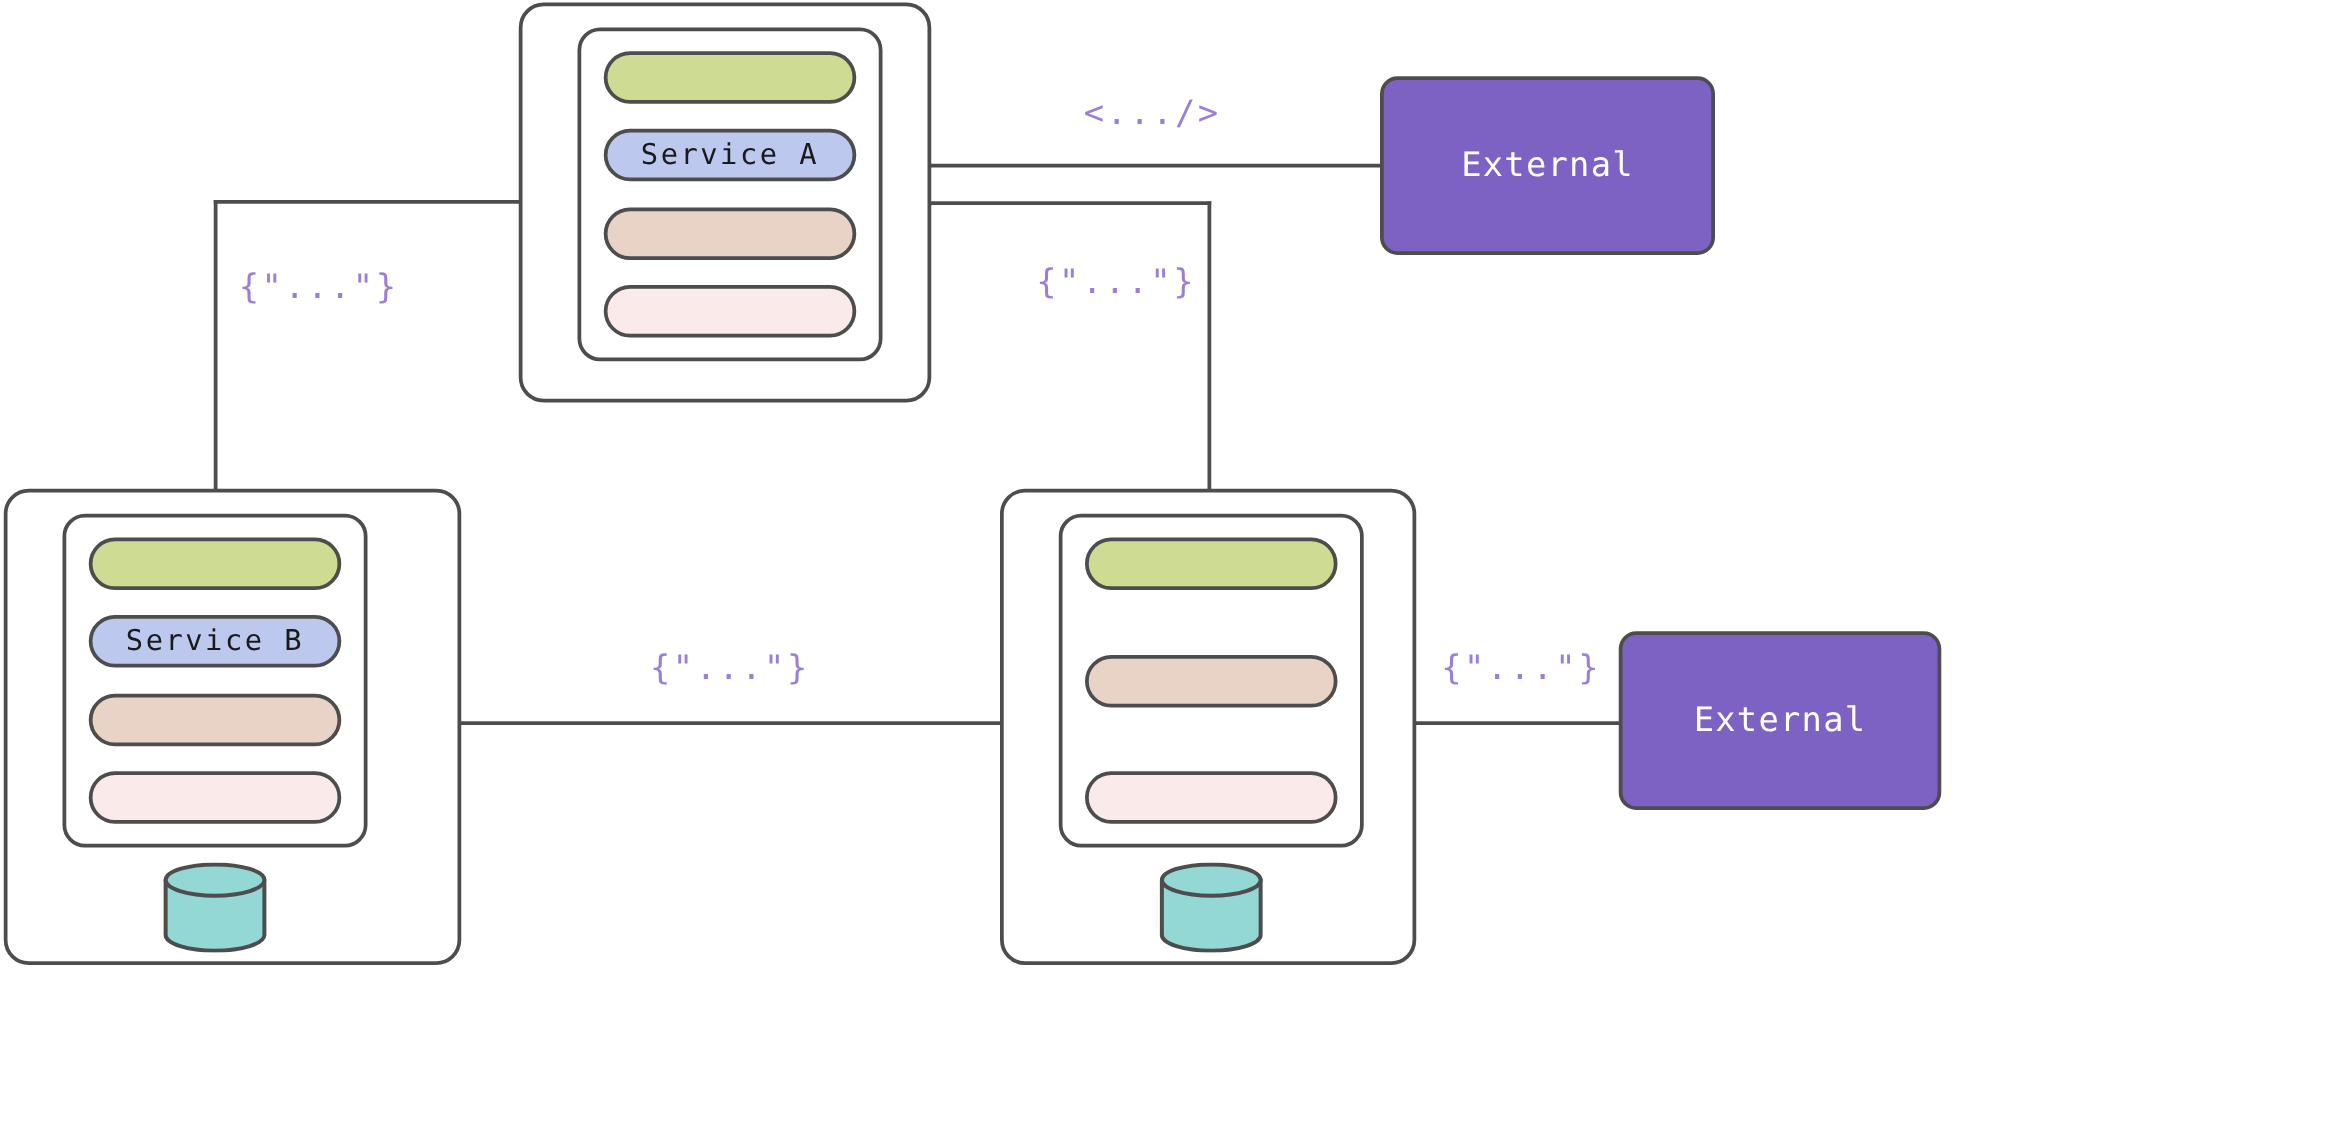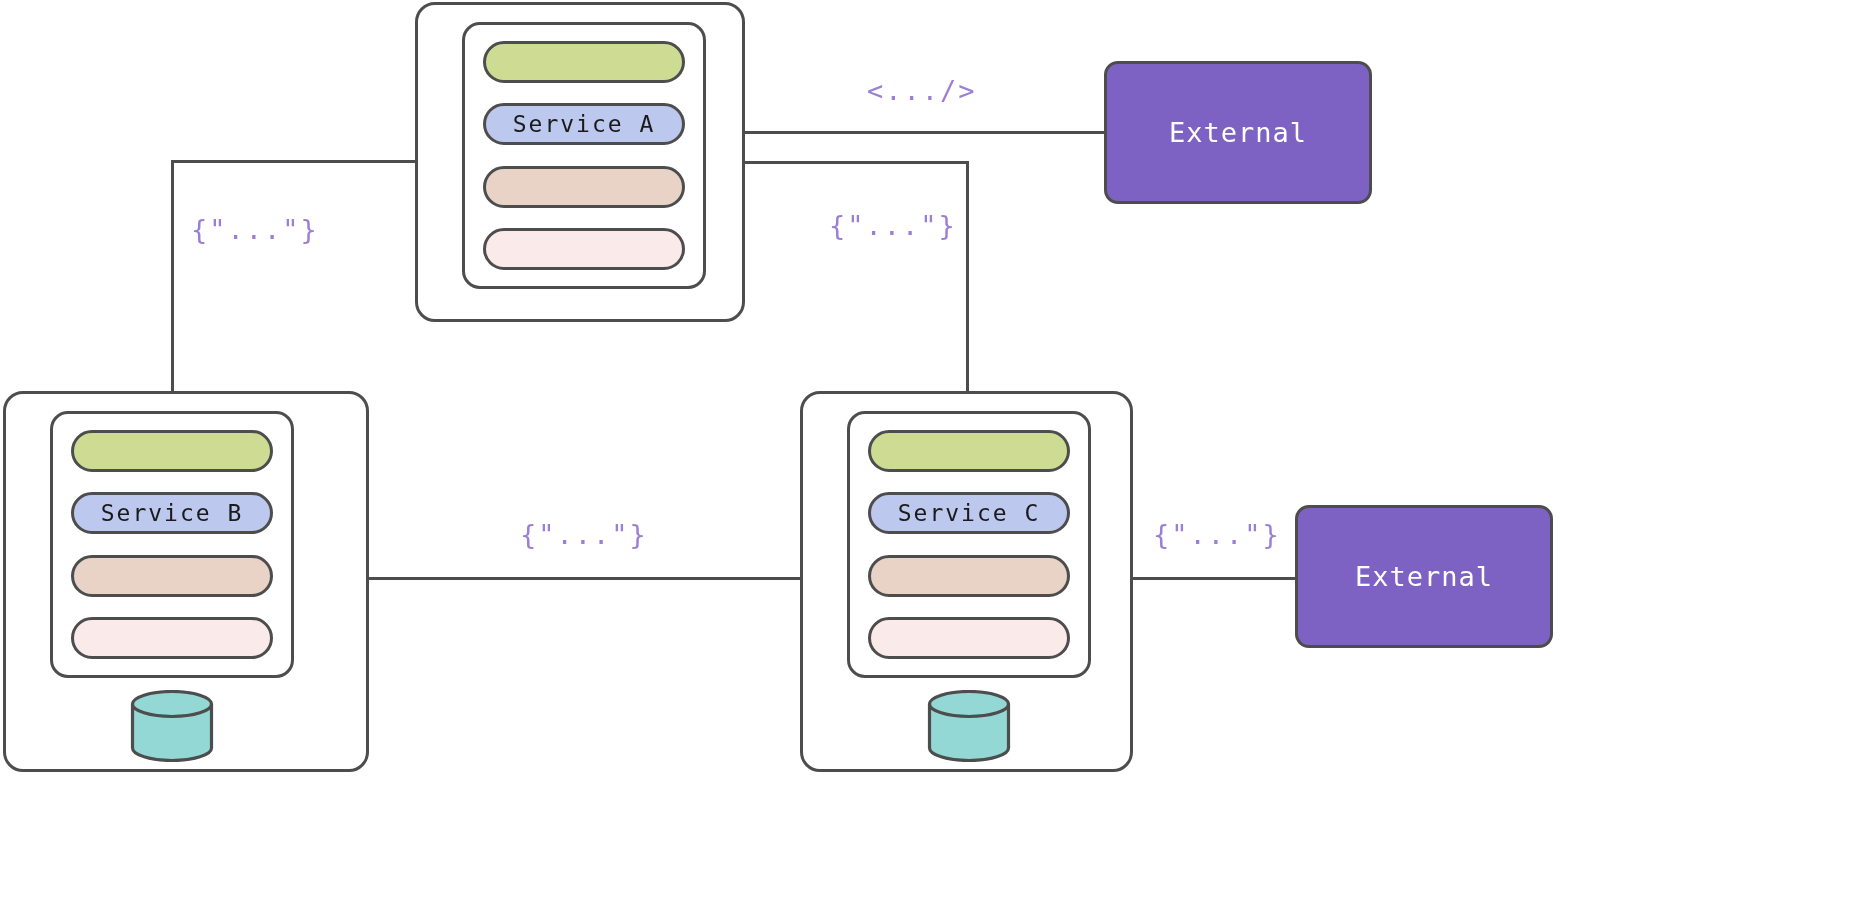--- a/index.html
+++ b/index.html
@@ -147,21 +147,20 @@
       <svg viewBox="0 0 86 72" xmlns="http://www.w3.org/2000/svg">
         <path d="M3.5 14 L3.5 58 A39.5 12.5 0 0 0 82.5 58 L82.5 14 Z" fill="#93d8d4" stroke="#4d4d4d" stroke-width="3.2" stroke-linejoin="round"></path>
         <ellipse cx="43" cy="14" rx="39.5" ry="12.5" fill="#93d8d4" stroke="#4d4d4d" stroke-width="3.2"></ellipse>
       </svg>
     </div>
   </div>
 
   <div class="service-node" style="left:800px; top:391px; width:333px; height:381px;">
     <div class="service-inner" style="left:44px; top:17px; width:244px; height:267px;">
       <div class="layer green"></div>
-      <div class="layer blue">Service C</div>
       <div class="layer tan"></div>
       <div class="layer pink"></div>
     </div>
     <div class="db-cyl" style="left:123px; top:296px;">
       <svg viewBox="0 0 86 72" xmlns="http://www.w3.org/2000/svg">
         <path d="M3.5 14 L3.5 58 A39.5 12.5 0 0 0 82.5 58 L82.5 14 Z" fill="#93d8d4" stroke="#4d4d4d" stroke-width="3.2" stroke-linejoin="round"></path>
         <ellipse cx="43" cy="14" rx="39.5" ry="12.5" fill="#93d8d4" stroke="#4d4d4d" stroke-width="3.2"></ellipse>
       </svg>
     </div>
   </div>

